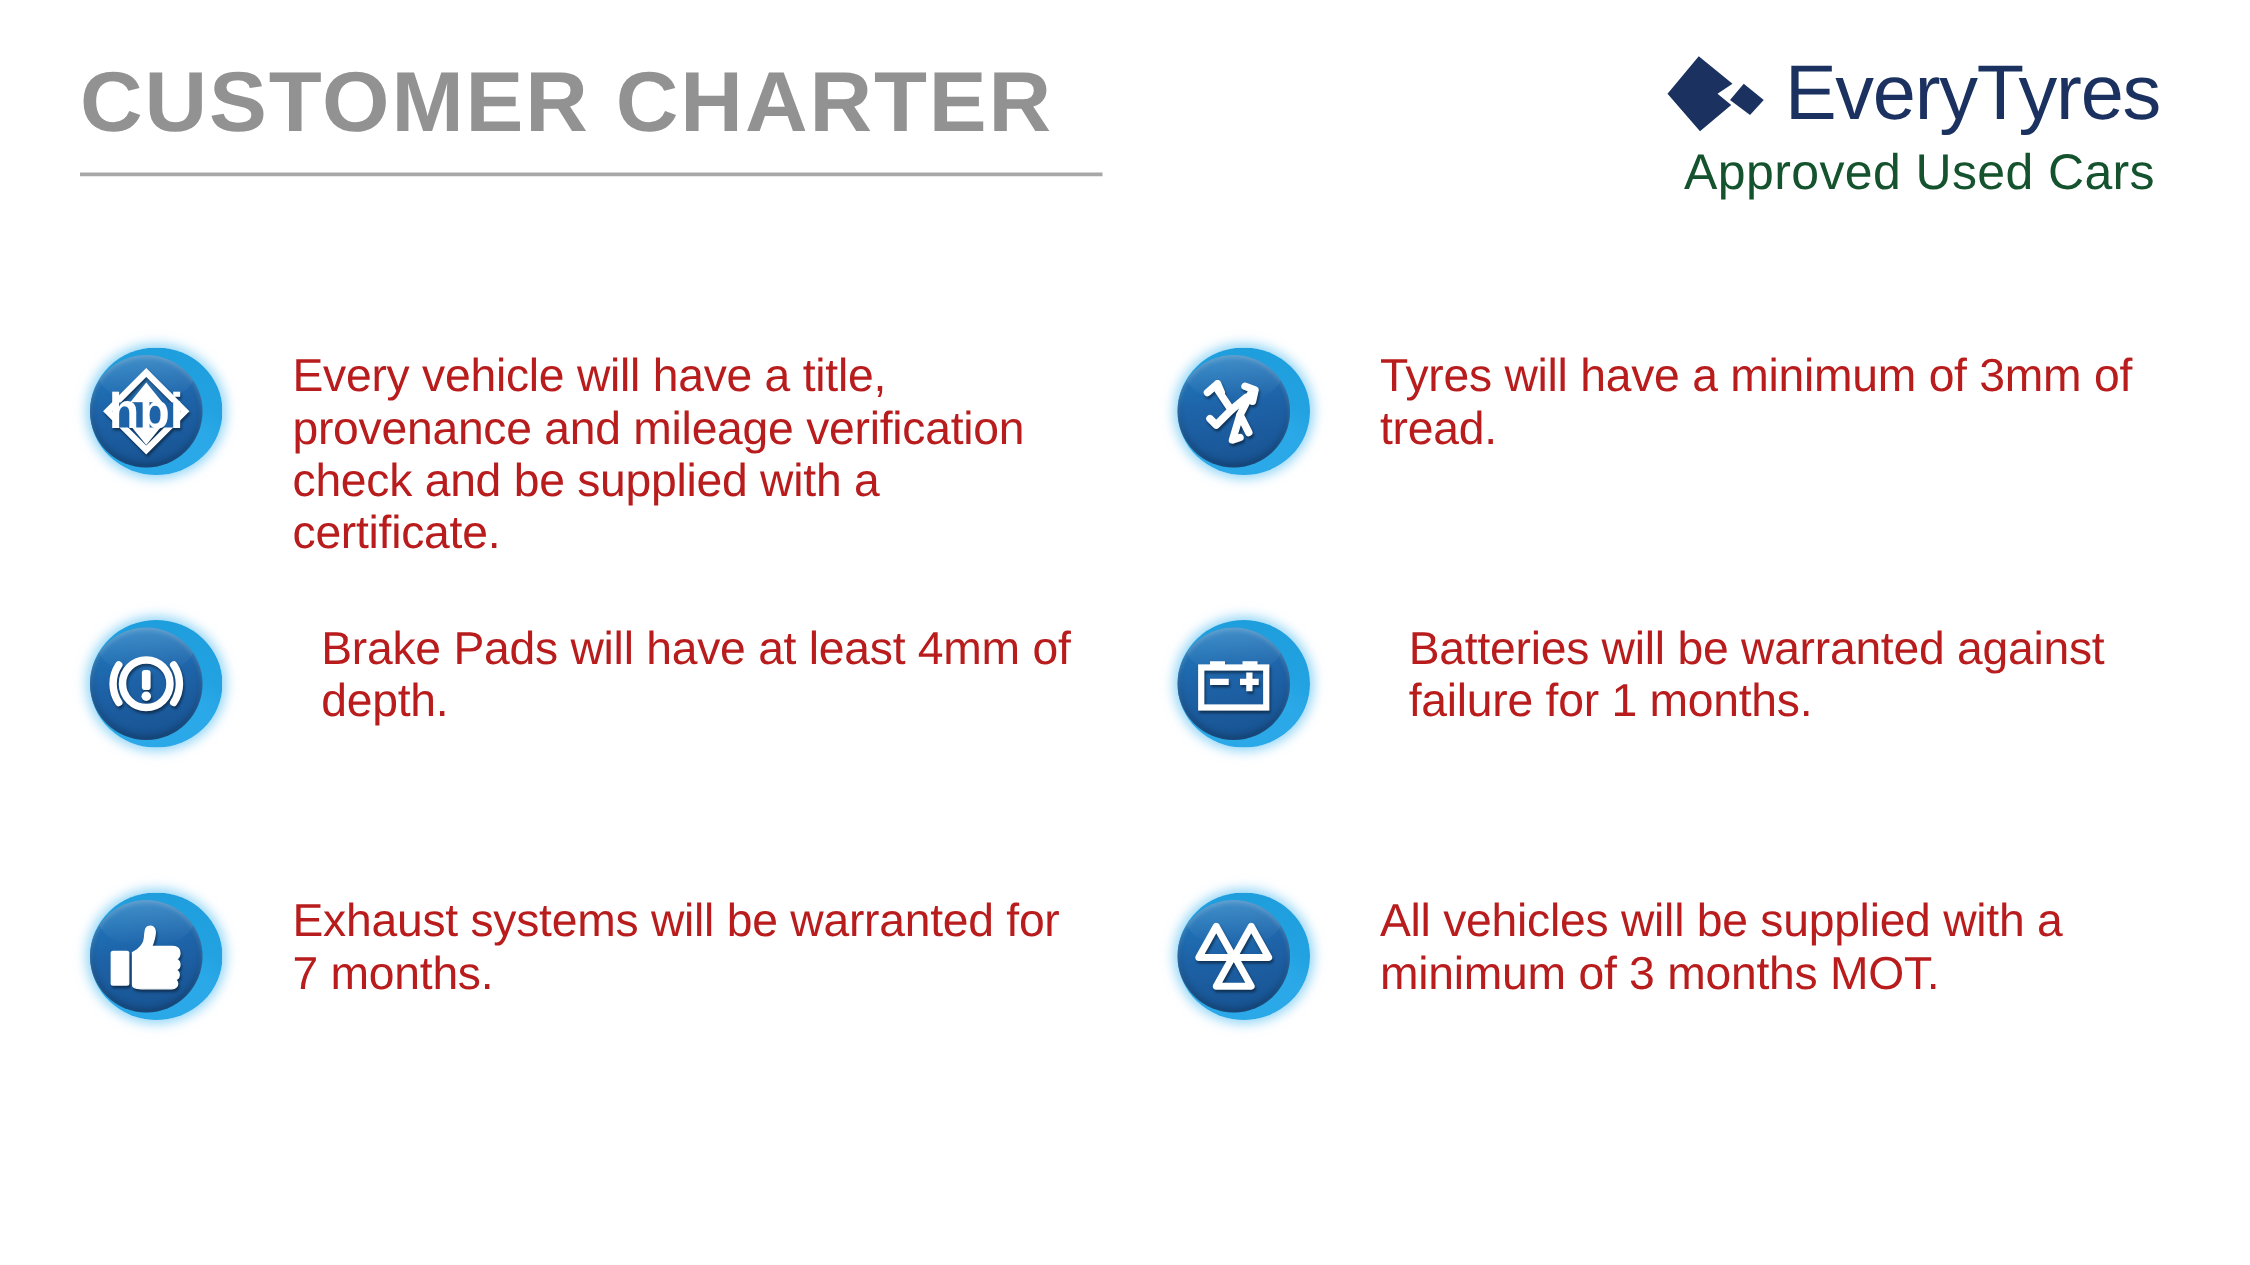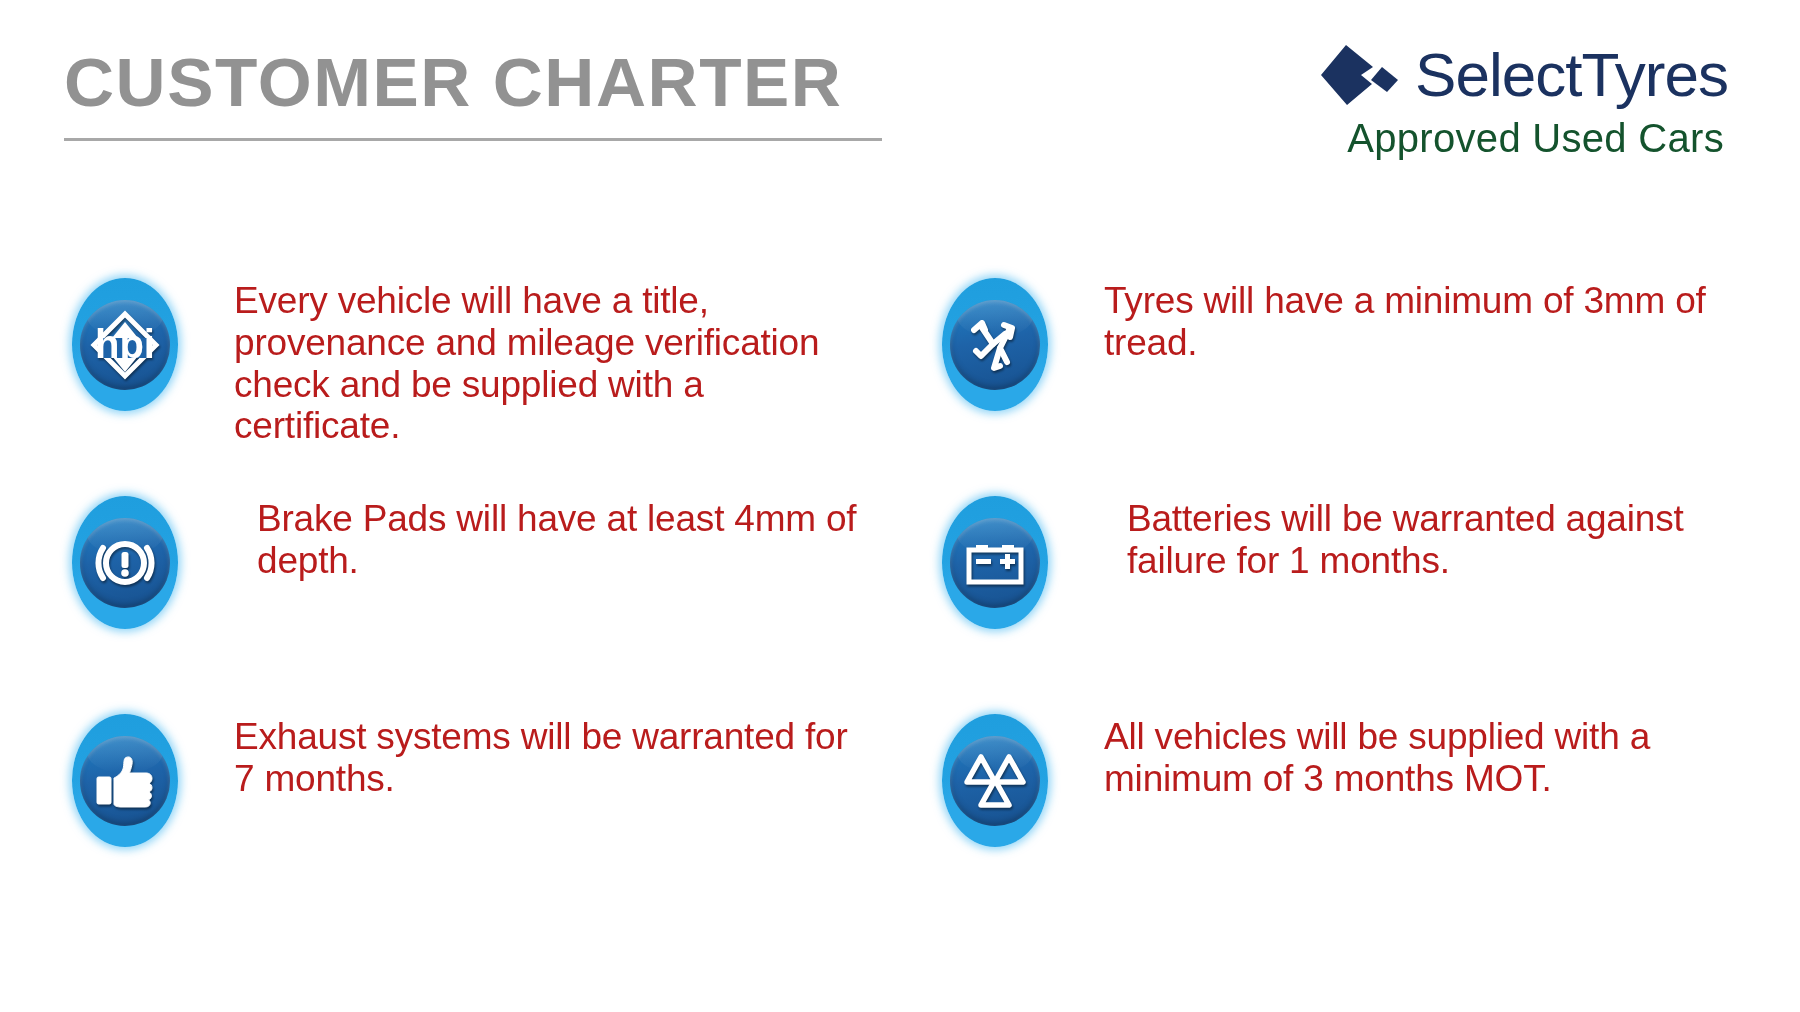--- a/index.html
+++ b/index.html
@@ -126,29 +126,28 @@
   }
   
   .row-1 .item-text { padding-top: 2px; }
   .row-2 .item-text { padding-top: 2px; margin-left: 23px; }
   .row-3 .item-text { padding-top: 2px; }
 
   
   .badge {
     position: relative;
     width: 106px;
-    height: 133px;
+    height: 102px;
     border-radius: 50%;
     background:
       radial-gradient(circle at 50% 112%, #2aa8e8 0%, #2aa8e8 46%, rgba(42,168,232,0) 62%),
       linear-gradient(180deg, #1f9ede 0%, #27a6e6 100%);
     box-shadow: 0 0 9px 3px rgba(60,180,240,0.55);
     display: flex;
     align-items: center;
-    justify-content: center;
   }
   .badge::after {
     
     content: "";
     position: absolute;
     left: 6%;
     bottom: -12px;
     width: 88%;
     height: 16px;
     border-radius: 50%;
@@ -204,21 +203,21 @@
   <div class="logo-block">
     <div class="logo-top">
       <span class="logo-mark">
         <svg width="82" height="64" viewBox="0 0 82 64" xmlns="http://www.w3.org/2000/svg">
           <g fill="#1b3260">
             <path d="M27 2 L54 24 L42 32 L53 41 L28 62 L2 32 Z"></path>
             <path d="M63 24 L79 37 L68 49 L52 37 Z"></path>
           </g>
         </svg>
       </span>
-      <span class="logo-wordmark"><span class="w-bold">Select</span><span>Tyres</span></span>
+      <span class="logo-wordmark"><span class="w-bold">Every</span><span>Tyres</span></span>
     </div>
     <div class="logo-tagline">Approved Used Cars</div>
   </div>
 
 </div>
 
 <div class="charter-grid">
 
   <div class="charter-item row-1">
     <div class="icon-wrap">

